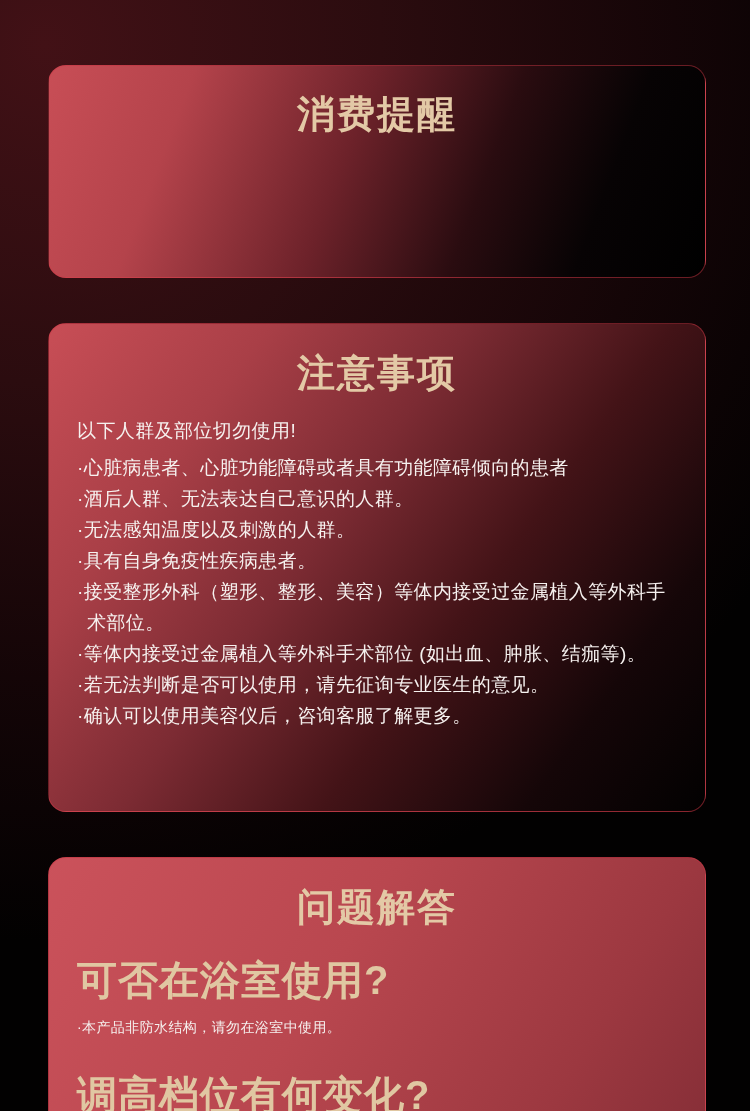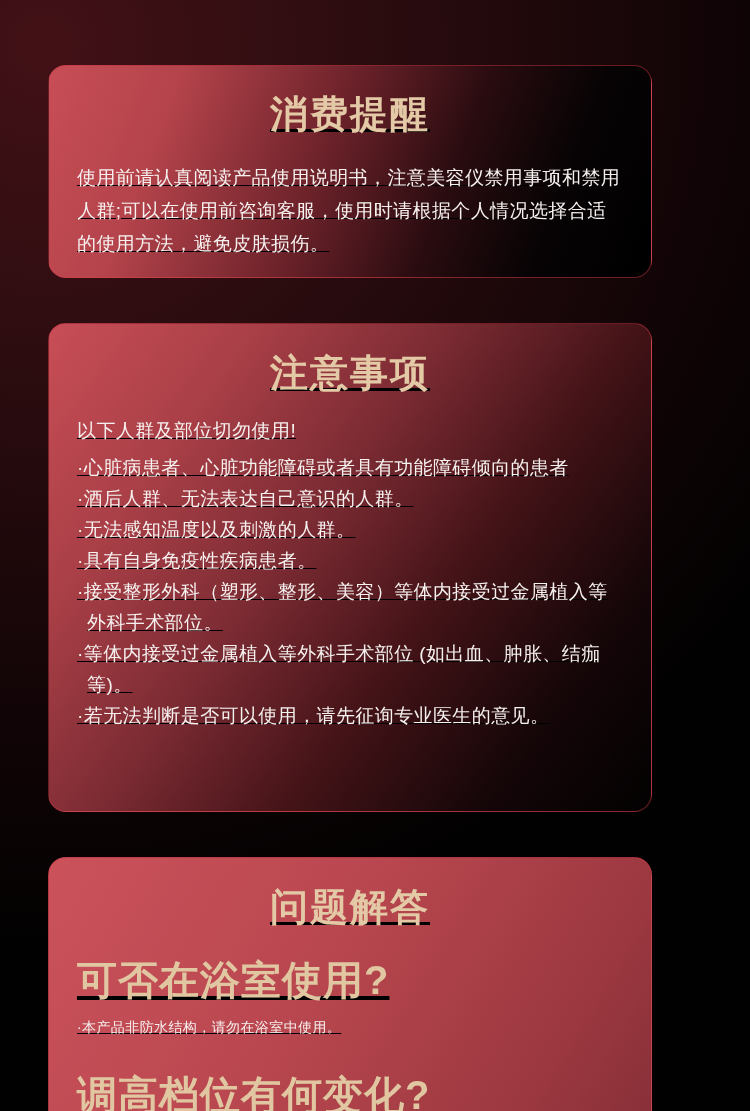--- a/index.html
+++ b/index.html
@@ -17,26 +17,25 @@
     position: relative;
     width: 750px;
     height: 1111px;
     overflow: hidden;
     background:
       radial-gradient(140% 95% at 6% 4%, #421116 0%, #2b0c0f 32%, #140507 60%, #020101 85%);
   }
   .card {
     position: absolute;
     left: 48px;
-    width: 604px;
+    width: 658px;
     box-sizing: border-box;
     border-radius: 18px;
     border: 1px solid rgba(210, 55, 70, 0.5);
     padding: 26px 28px 0 28px;
-    text-decoration: underline;
   }
   .card-1 {
     top: 65px;
     height: 213px;
     background: linear-gradient(111deg, #c84e56 0%, #b4434b 20%, #6d222a 45%, #2a0c10 65%, #070304 82%, #000 100%);
   }
   .card-2 {
     top: 323px;
     height: 489px;
     padding-top: 27px;
@@ -103,34 +102,34 @@
     color: #f6f1ef;
   }
 </style>
 </head>
 <body>
 
 <div class="page">
 
   <section class="card card-1">
     <h2 class="card-title">消费提醒</h2>
-    <p class="notice-body">使用前请认真阅读产品使用说明书，注意美容仪禁用事项和禁用人群;可以在使用前咨询客服，使用时请根据个人情况选择合适的使用方法，避免皮肤损伤。</p>
   </section>
 
   <section class="card card-2">
     <h2 class="card-title">注意事项</h2>
     <p class="precaution-intro">以下人群及部位切勿使用!</p>
     <ul class="precaution-list">
       <li>·心脏病患者、心脏功能障碍或者具有功能障碍倾向的患者</li>
       <li>·酒后人群、无法表达自己意识的人群。</li>
       <li>·无法感知温度以及刺激的人群。</li>
       <li>·具有自身免疫性疾病患者。</li>
       <li>·接受整形外科（塑形、整形、美容）等体内接受过金属植入等外科手术部位。</li>
       <li>·等体内接受过金属植入等外科手术部位 (如出血、肿胀、结痂等)。</li>
       <li>·若无法判断是否可以使用，请先征询专业医生的意见。</li>
+      <li>·确认可以使用美容仪后，咨询客服了解更多。</li>
     </ul>
   </section>
 
   <section class="card card-3">
     <h2 class="card-title">问题解答</h2>
     <h3 class="qa-question">可否在浴室使用?</h3>
     <p class="qa-answer">·本产品非防水结构，请勿在浴室中使用。</p>
     <h3 class="qa-question second">调高档位有何变化?</h3>
   </section>
 

